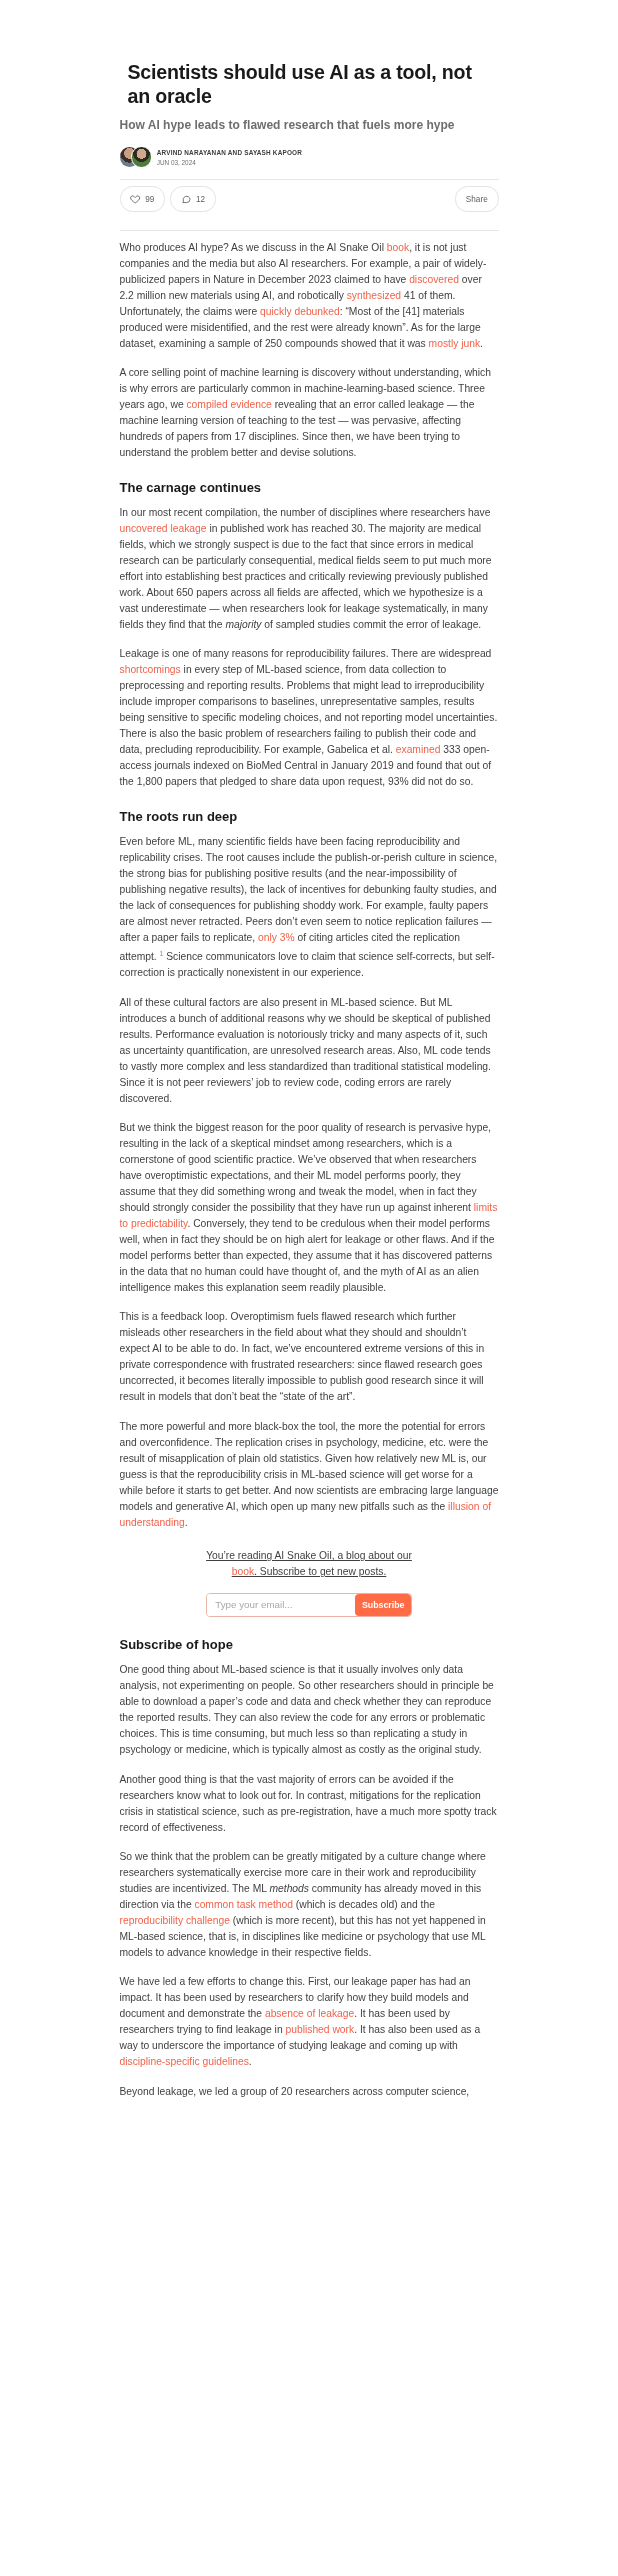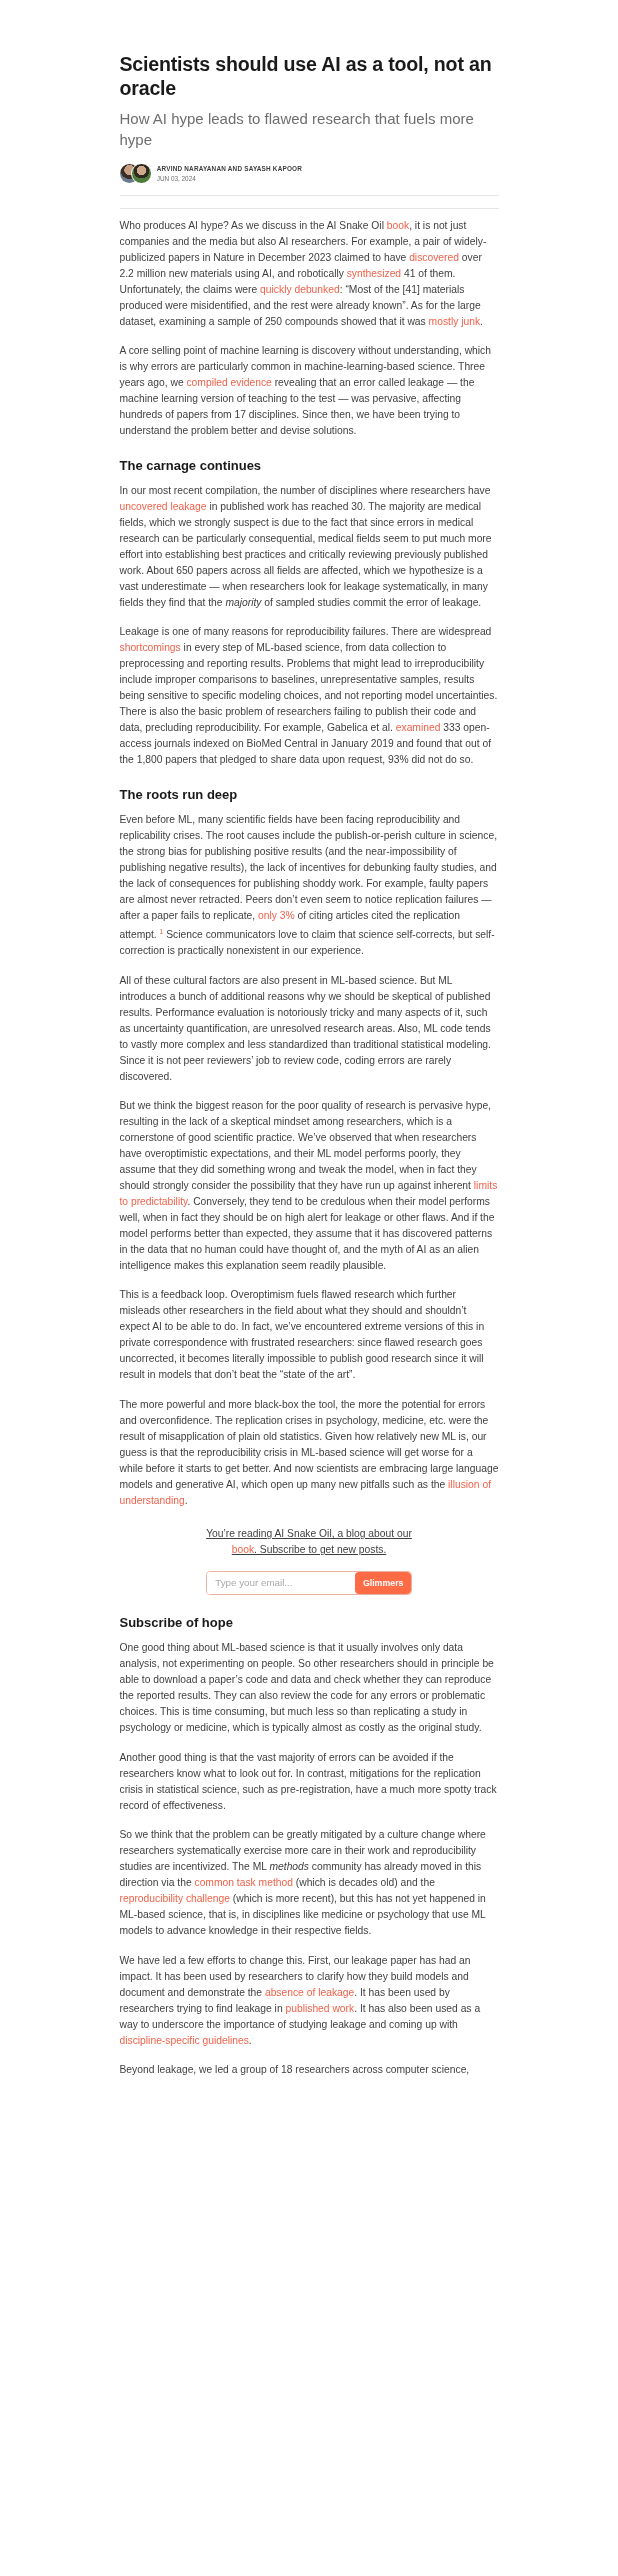--- a/index.html
+++ b/index.html
@@ -1,20 +1,20 @@
 <!DOCTYPE html>
 <html style="font-size:8.2px"><head>
 <meta charset="utf-8">
 <style>
   html,body{margin:0;padding:0;}
   body{font-family:"Liberation Sans","DejaVu Sans",sans-serif;background:#fff;}
   .page{position:relative;width:618px;height:3091px;overflow:hidden;background:#fff;margin:0 auto;}
   .article-col{width:379px;margin:0 auto;padding-top:53px;}
-  h1.title{font-size:19.6px;line-height:1.22;font-weight:bold;color:#1a1a1a;margin:0;letter-spacing:-0.2px;}
-  .subtitle{font-size:15px;color:#6e6e6e;margin-top:7.2px;line-height:1.4;}
+  h1.title{font-size:19.6px;line-height:1.22;font-weight:bold;color:#1a1a1a;margin:8px;letter-spacing:-0.2px;}
+  .subtitle{font-size:12px;color:#6e6e6e;margin-top:7.2px;line-height:1.4;font-weight:bold;}
   .byline{display:flex;align-items:center;margin-top:13.4px;}
   .avatars{position:relative;width:30px;height:20.6px;flex:none;}
   .av{position:absolute;width:19.6px;height:19.6px;border-radius:50%;top:0.5px;}
   .av1{left:0;background:radial-gradient(circle at 50% 32%,#c9a084 0 32%,#3a2e26 33% 55%,#6b7c8e 56%);}
   .av2{left:11.3px;background:radial-gradient(circle at 50% 34%,#cfa98b 0 30%,#2e2a22 31% 50%,#4e7a3a 51%);border:1px solid #fff;top:-0.5px;}
   .byline-text{margin-left:7.2px;}
   .authors{font-size:6.4px;font-weight:bold;color:#3d3d3d;letter-spacing:0.2px;}
   .pubdate{font-size:6.4px;color:#6e6e6e;margin-top:3.1px;}
   .hr{border-top:0.5px solid #e6e6e6;margin-top:11.3px;}
   .engage{display:flex;align-items:center;padding:6.2px 0;}
@@ -61,20 +61,42 @@
         <div class="av av2"></div>
       </div>
       <div class="byline-text">
         <div class="authors">ARVIND NARAYANAN AND SAYASH KAPOOR</div>
         <div class="pubdate">JUN 03, 2024</div>
       </div>
     </div>
 
     <div class="hr"></div>
 
+    <div class="engage">
+      <div class="pill">
+        <span>
+            <svg width="10.3" height="10.3" viewBox="0 0 24 24" fill="none" stroke="#5f5f5f" stroke-width="2">
+              <path d="M12 21s-7.5-4.8-10-9.3C.4 8.6 2 4.5 6 4.5c2.4 0 3.9 1.4 6 3.6 2.1-2.2 3.6-3.6 6-3.6 4 0 5.6 4.1 4 7.2C19.5 16.2 12 21 12 21z"></path>
+            </svg>
+          </span>
+        <span>99</span>
+      </div>
+      <div class="pill">
+        <span>
+            <svg width="10.3" height="10.3" viewBox="0 0 24 24" fill="none" stroke="#5f5f5f" stroke-width="2">
+              <path d="M21 12a8 8 0 0 1-8 8H4l2-3a8 8 0 1 1 15-5z"></path>
+            </svg>
+          </span>
+        <span>12</span>
+      </div>
+      <div class="spacer"></div>
+      <div class="pill">
+        <span>Share</span>
+      </div>
+    </div>
 
     <div class="hr"></div>
 
     <div class="body-text" id="article-body">
         <p>Who produces AI hype? As we discuss in the AI Snake Oil <a>book</a>, it is not just companies and the media but also AI researchers. For example, a pair of widely-publicized papers in Nature in December 2023 claimed to have <a>discovered</a> over 2.2 million new materials using AI, and robotically <a>synthesized</a> 41 of them. Unfortunately, the claims were <a>quickly debunked</a>: “Most of the [41] materials produced were misidentified, and the rest were already known”. As for the large dataset, examining a sample of 250 compounds showed that it was <a>mostly junk</a>.</p>
         <p>A core selling point of machine learning is discovery without understanding, which is why errors are particularly common in machine-learning-based science. Three years ago, we <a>compiled evidence</a> revealing that an error called leakage — the machine learning version of teaching to the test — was pervasive, affecting hundreds of papers from 17 disciplines. Since then, we have been trying to understand the problem better and devise solutions.</p>
         <h2>The carnage continues</h2>
         <p>In our most recent compilation, the number of disciplines where researchers have <a>uncovered leakage</a> in published work has reached 30. The majority are medical fields, which we strongly suspect is due to the fact that since errors in medical research can be particularly consequential, medical fields seem to put much more effort into establishing best practices and critically reviewing previously published work. About 650 papers across all fields are affected, which we hypothesize is a vast underestimate — when researchers look for leakage systematically, in many fields they find that the <em>majority</em> of sampled studies commit the error of leakage.</p>
         <p>Leakage is one of many reasons for reproducibility failures. There are widespread <a>shortcomings</a> in every step of ML-based science, from data collection to preprocessing and reporting results. Problems that might lead to irreproducibility include improper comparisons to baselines, unrepresentative samples, results being sensitive to specific modeling choices, and not reporting model uncertainties. There is also the basic problem of researchers failing to publish their code and data, precluding reproducibility. For example, Gabelica et al. <a>examined</a> 333 open-access journals indexed on BioMed Central in January 2019 and found that out of the 1,800 papers that pledged to share data upon request, 93% did not do so.</p>
         <h2>The roots run deep</h2>
@@ -83,26 +105,26 @@
         <p>But we think the biggest reason for the poor quality of research is pervasive hype, resulting in the lack of a skeptical mindset among researchers, which is a cornerstone of good scientific practice. We’ve observed that when researchers have overoptimistic expectations, and their ML model performs poorly, they assume that they did something wrong and tweak the model, when in fact they should strongly consider the possibility that they have run up against inherent <a>limits to predictability</a>. Conversely, they tend to be credulous when their model performs well, when in fact they should be on high alert for leakage or other flaws. And if the model performs better than expected, they assume that it has discovered patterns in the data that no human could have thought of, and the myth of AI as an alien intelligence makes this explanation seem readily plausible.</p>
         <p>This is a feedback loop. Overoptimism fuels flawed research which further misleads other researchers in the field about what they should and shouldn’t expect AI to be able to do. In fact, we’ve encountered extreme versions of this in private correspondence with frustrated researchers: since flawed research goes uncorrected, it becomes literally impossible to publish good research since it will result in models that don’t beat the “state of the art”.</p>
         <p>The more powerful and more black-box the tool, the more the potential for errors and overconfidence. The replication crises in psychology, medicine, etc. were the result of misapplication of plain old statistics. Given how relatively new ML is, our guess is that the reproducibility crisis in ML-based science will get worse for a while before it starts to get better. And now scientists are embracing large language models and generative AI, which open up many new pitfalls such as the <a>illusion of understanding</a>.</p>
         <div class="sub-widget" id="tpl-subscribe">
     <div class="prompt">
       <span>You’re reading AI Snake Oil, a blog about our</span><br>
       <a>book</a><span>. Subscribe to get new posts.</span>
     </div>
     <div class="sub-form">
       <input type="text" placeholder="Type your email..." style="">
-      <button>Glimmers</button>
+      <button>Subscribe</button>
     </div>
   </div>
         <h2>Subscribe of hope</h2>
         <p>One good thing about ML-based science is that it usually involves only data analysis, not experimenting on people. So other researchers should in principle be able to download a paper’s code and data and check whether they can reproduce the reported results. They can also review the code for any errors or problematic choices. This is time consuming, but much less so than replicating a study in psychology or medicine, which is typically almost as costly as the original study.</p>
         <p>Another good thing is that the vast majority of errors can be avoided if the researchers know what to look out for. In contrast, mitigations for the replication crisis in statistical science, such as pre-registration, have a much more spotty track record of effectiveness.</p>
         <p>So we think that the problem can be greatly mitigated by a culture change where researchers systematically exercise more care in their work and reproducibility studies are incentivized. The ML <em>methods</em> community has already moved in this direction via the <a>common task method</a> (which is decades old) and the <a>reproducibility challenge</a> (which is more recent), but this has not yet happened in ML-based science, that is, in disciplines like medicine or psychology that use ML models to advance knowledge in their respective fields.</p>
         <p>We have led a few efforts to change this. First, our leakage paper has had an impact. It has been used by researchers to clarify how they build models and document and demonstrate the <a>absence of leakage</a>. It has been used by researchers trying to find leakage in <a>published work</a>. It has also been used as a way to underscore the importance of studying leakage and coming up with <a>discipline-specific guidelines</a>.</p>
-        <p class="fadep">Beyond leakage, we led a group of 18 researchers across computer science,</p>
+        <p class="fadep">Beyond leakage, we led a group of 20 researchers across computer science,</p>
       </div>
   </div>
 
 </div>
 
 
 </body></html>

